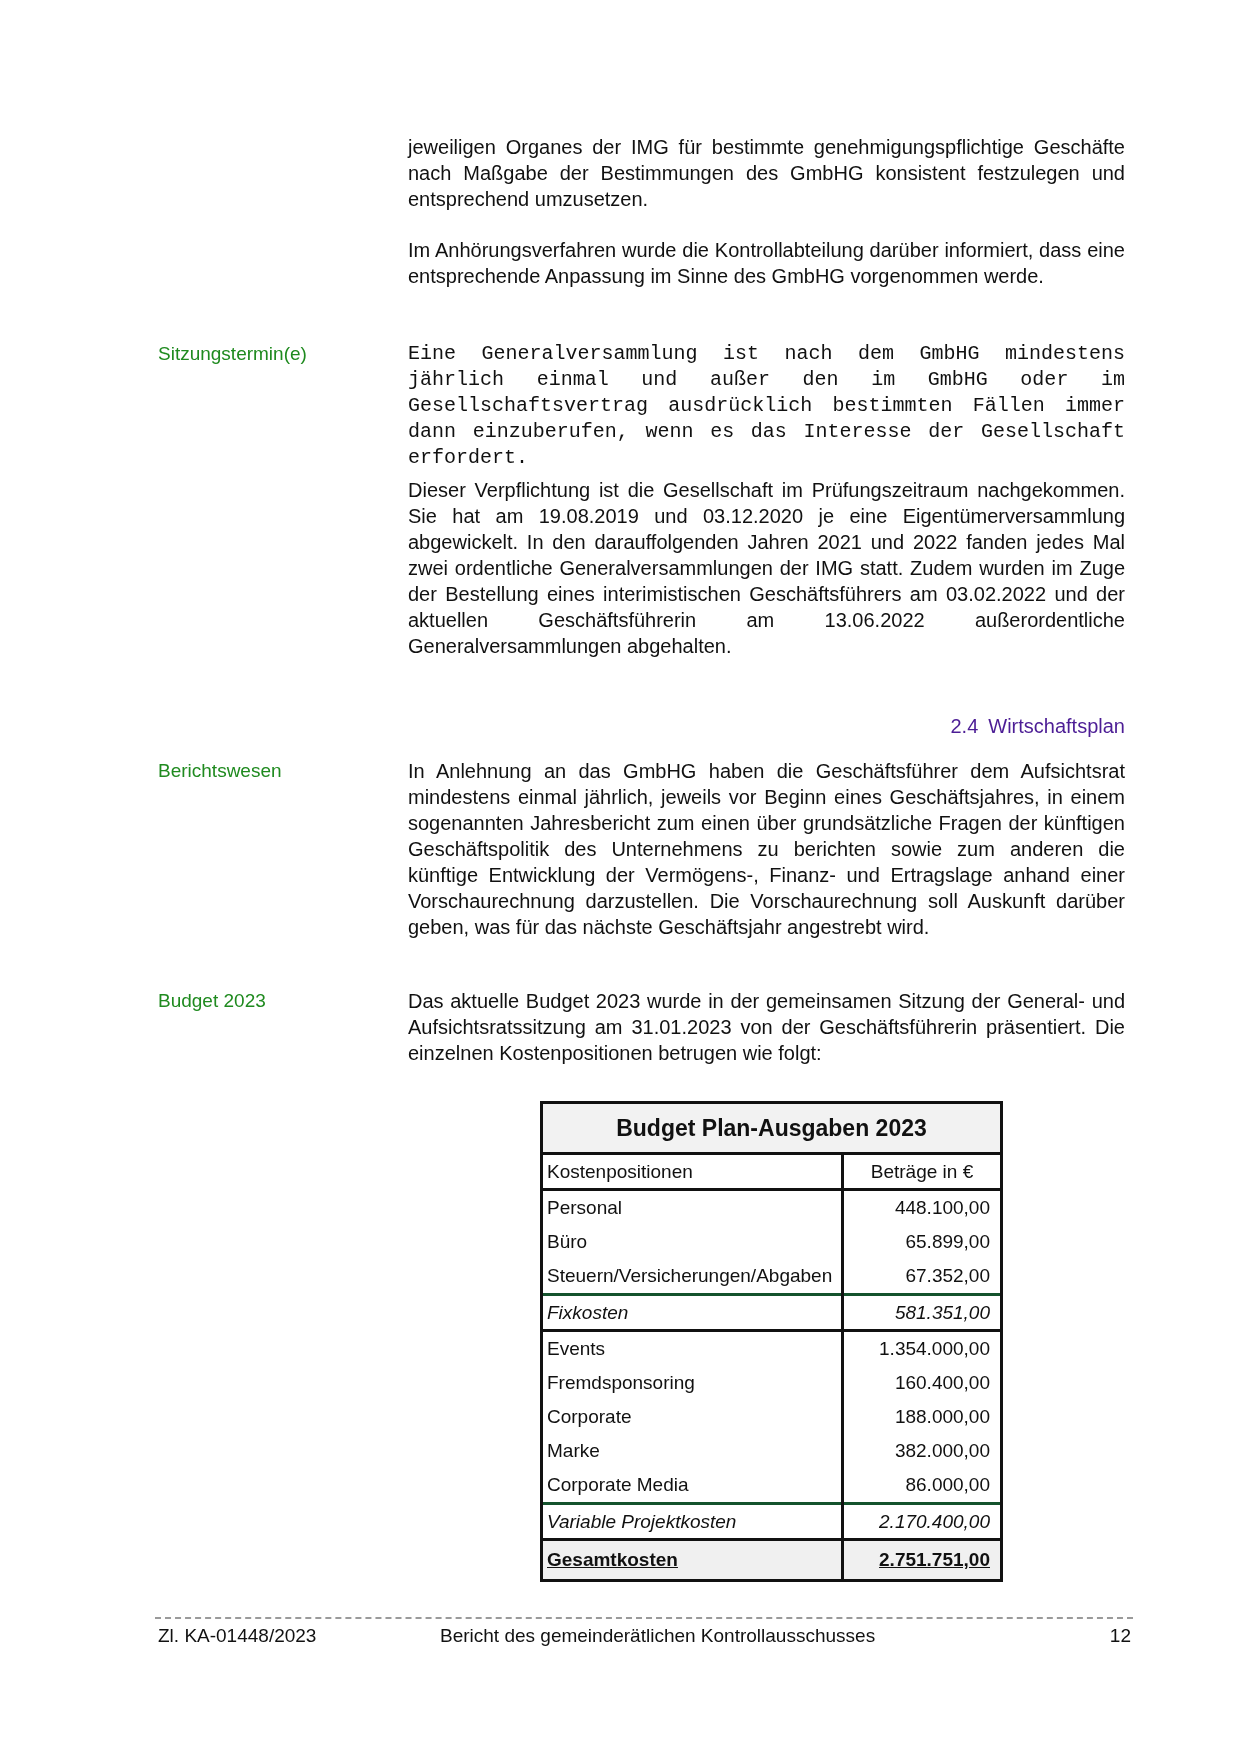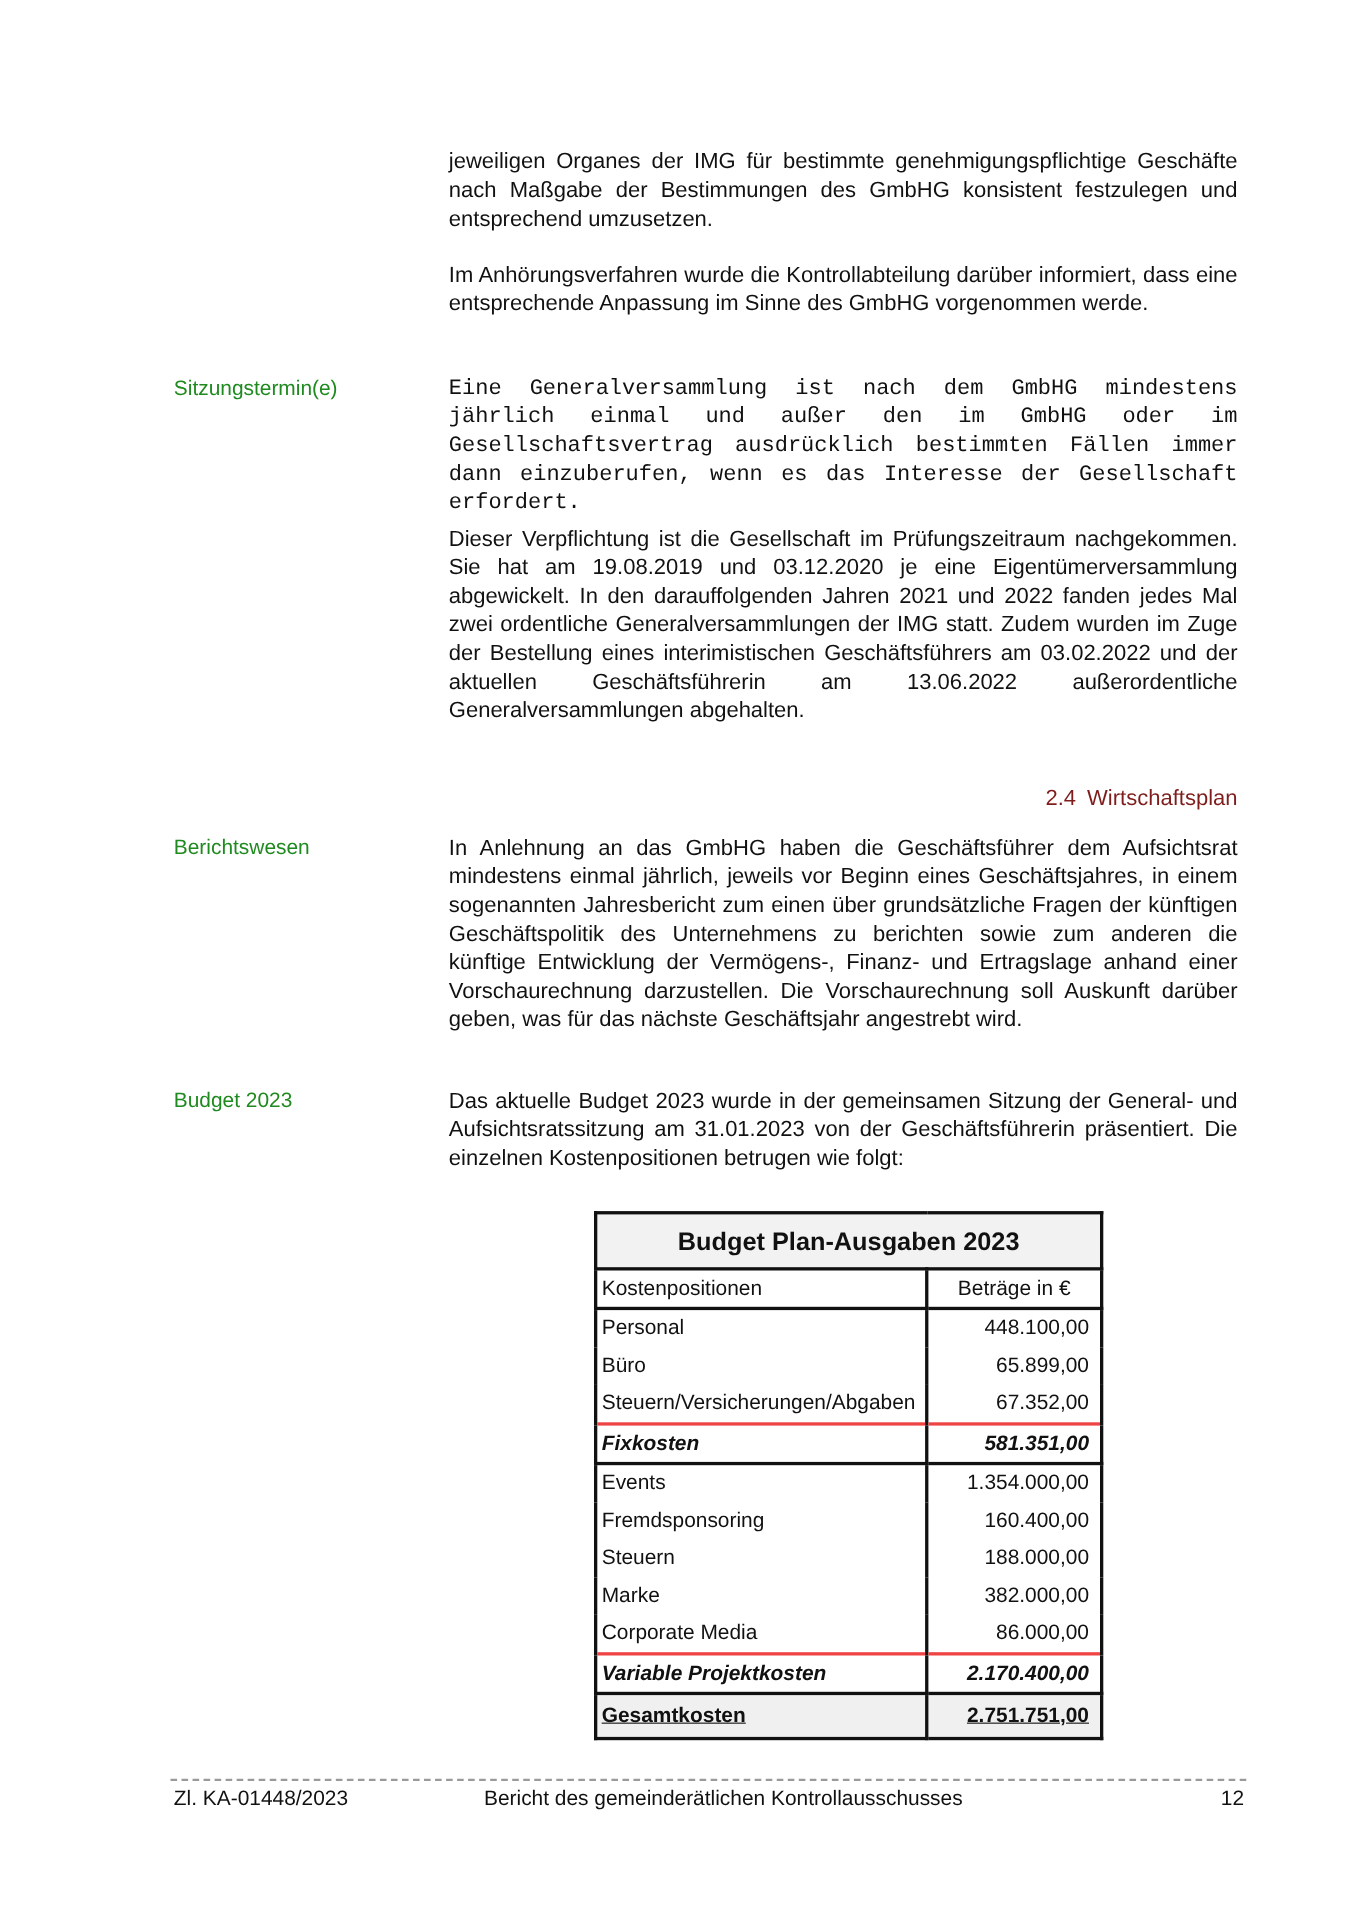--- a/index.html
+++ b/index.html
@@ -10,39 +10,39 @@
   .label {
     position: absolute; left: 158px; font-size: 19px; color: #1f8a1f;
     line-height: 26px;
   }
   .para {
     position: absolute; left: 408px; width: 717px;
     font-size: 20px; line-height: 26px; text-align: justify;
     text-align-last: left;
   }
   .heading {
-    position: absolute; right: 116px; font-size: 20px; color: #7f1d1d;
+    position: absolute; right: 116px; font-size: 20px; color: #4c1d95;
     line-height: 26px;
   }
   .heading .num { margin-right: 10px; }
   table.budget {
     position: absolute; left: 540px; top: 1101px; width: 463px;
     border-collapse: collapse; font-size: 19px; line-height: 22px;
   }
   table.budget td, table.budget th { padding: 0 6px; }
   .title-row th {
     height: 48px; background: #f2f2f2; font-size: 23px; font-weight: bold;
     border: 3px solid #111; text-align: center;
   }
   .colhead td { height: 33px; border-bottom: 3px solid #111; }
   .col-name { border-left: 3px solid #111; border-right: 3px solid #111; text-align: left; padding-left: 4px !important; }
   .col-val { border-right: 3px solid #111; text-align: right; width: 140px; padding-right: 10px !important; }
   .colhead .col-val { text-align: center; padding-right: 6px !important; }
   .row td { height: 34px; }
-  .sub td { height: 33px; font-weight: bold; font-style: italic; border-top: 3px solid #ef4444; border-bottom: 3px solid #111; margin-top: 45px; }
+  .sub td { height: 33px; font-weight: normal; font-style: italic; border-top: 3px solid #14532d; border-bottom: 3px solid #111; margin-top: 45px; }
   .total td { height: 38px; font-weight: bold; background: #f0f0f0; border-top: 3px solid #8b5cf6; border-bottom: 3px solid #111; text-decoration: underline; }
   .footer-line {
     position: absolute; left: 155px; width: 978px; top: 1617px;
     border-top: 2px dashed #9a9a9a;
   }
   .footer {
     position: absolute; top: 1624px; font-size: 19px; line-height: 24px;
   }
 </style>
 </head>
@@ -92,21 +92,21 @@
   </tr>
   <tr class="row">
     <td class="col-name">Events</td>
     <td class="col-val">1.354.000,00</td>
   </tr>
   <tr class="row">
     <td class="col-name">Fremdsponsoring</td>
     <td class="col-val">160.400,00</td>
   </tr>
   <tr class="row">
-    <td class="col-name">Steuern</td>
+    <td class="col-name">Corporate</td>
     <td class="col-val">188.000,00</td>
   </tr>
   <tr class="row">
     <td class="col-name">Marke</td>
     <td class="col-val">382.000,00</td>
   </tr>
   <tr class="row">
     <td class="col-name">Corporate Media</td>
     <td class="col-val">86.000,00</td>
   </tr>

